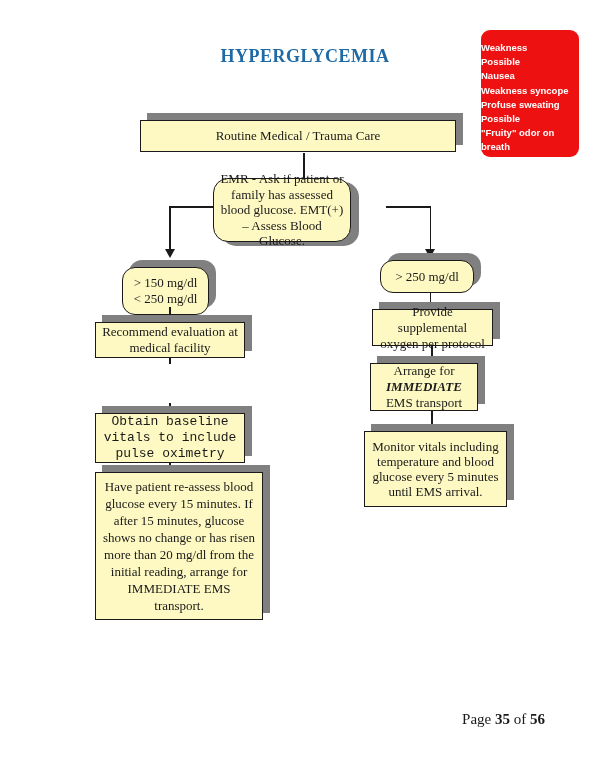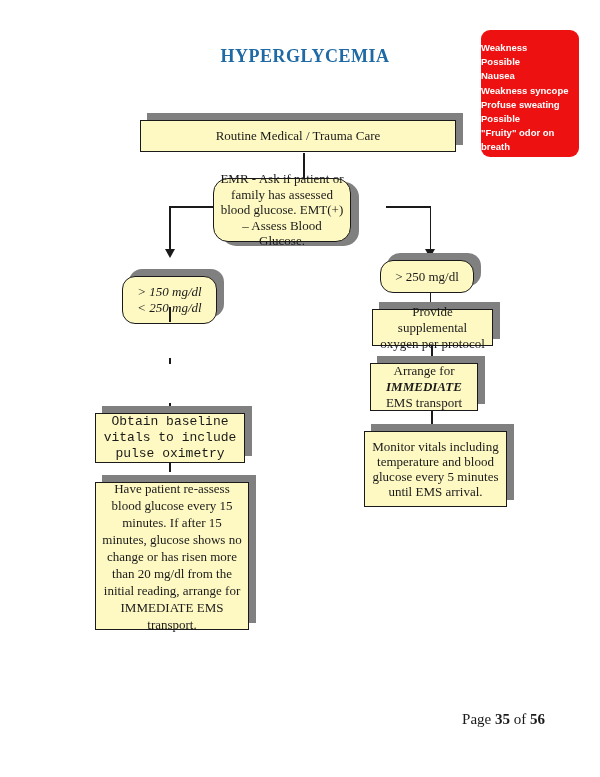--- a/index.html
+++ b/index.html
@@ -85,46 +85,49 @@
   </div>
 
   <div class="hline" style="left:169px;top:206px;width:44px;"></div>
   <div class="conn" style="left:169px;top:206px;height:43px;"></div>
   <div class="arrow" style="left:165px;top:249px;"></div>
 
   <div class="hline" style="left:386px;top:206px;width:45px;"></div>
   <div class="conn" style="left:429.5px;top:206px;height:43px;"></div>
   <div class="arrow" style="left:425px;top:249px;"></div>
 
-  <div class="box rounded" style="left:122px;top:276px;width:95px;height:48px;font-style:italic;">
+  <div class="box rounded" style="left:122px;top:267px;width:87px;height:48px;">
     <span>
       <span>&gt; 150 mg/dl</span><br>
       <span>&lt; 250 mg/dl</span>
     </span>
   </div>
 
   <div class="box rounded" style="left:380px;top:260px;width:94px;height:33px;">
     <span>&gt; 250 mg/dl</span>
   </div>
 
   <div class="conn" style="left:169px;top:307px;height:15px;"></div>
 
+  <div class="box" style="left:95px;top:322px;width:150px;height:36px;">
+    <span>Recommend evaluation at medical facility</span>
+  </div>
 
   <div class="conn" style="left:169px;top:358px;height:6px;"></div>
 
 
   <div class="conn" style="left:169px;top:403px;height:10px;"></div>
 
   <div class="box" style="left:95px;top:413px;width:150px;height:50px;font-family:Liberation Mono, monospace;">
     <span>Obtain baseline vitals to include pulse oximetry</span>
   </div>
 
   <div class="conn" style="left:169px;top:463px;height:9px;"></div>
 
-  <div class="box" style="left:95px;top:482px;width:154px;height:148px;line-height:17px;">
+  <div class="box" style="left:95px;top:472px;width:168px;height:148px;line-height:17px;">
     <span>Have patient re-assess blood glucose every 15 minutes. If after 15 minutes, glucose shows no change or has risen more than 20 mg/dl from the initial reading, arrange for IMMEDIATE EMS transport.</span>
   </div>
 
   <div class="conn" style="left:429.5px;top:293px;height:16px;"></div>
 
   <div class="box" style="left:372px;top:309px;width:121px;height:37px;">
     <span>Provide supplemental oxygen per protocol</span>
   </div>
 
   <div class="conn" style="left:431px;top:346px;height:17px;"></div>

